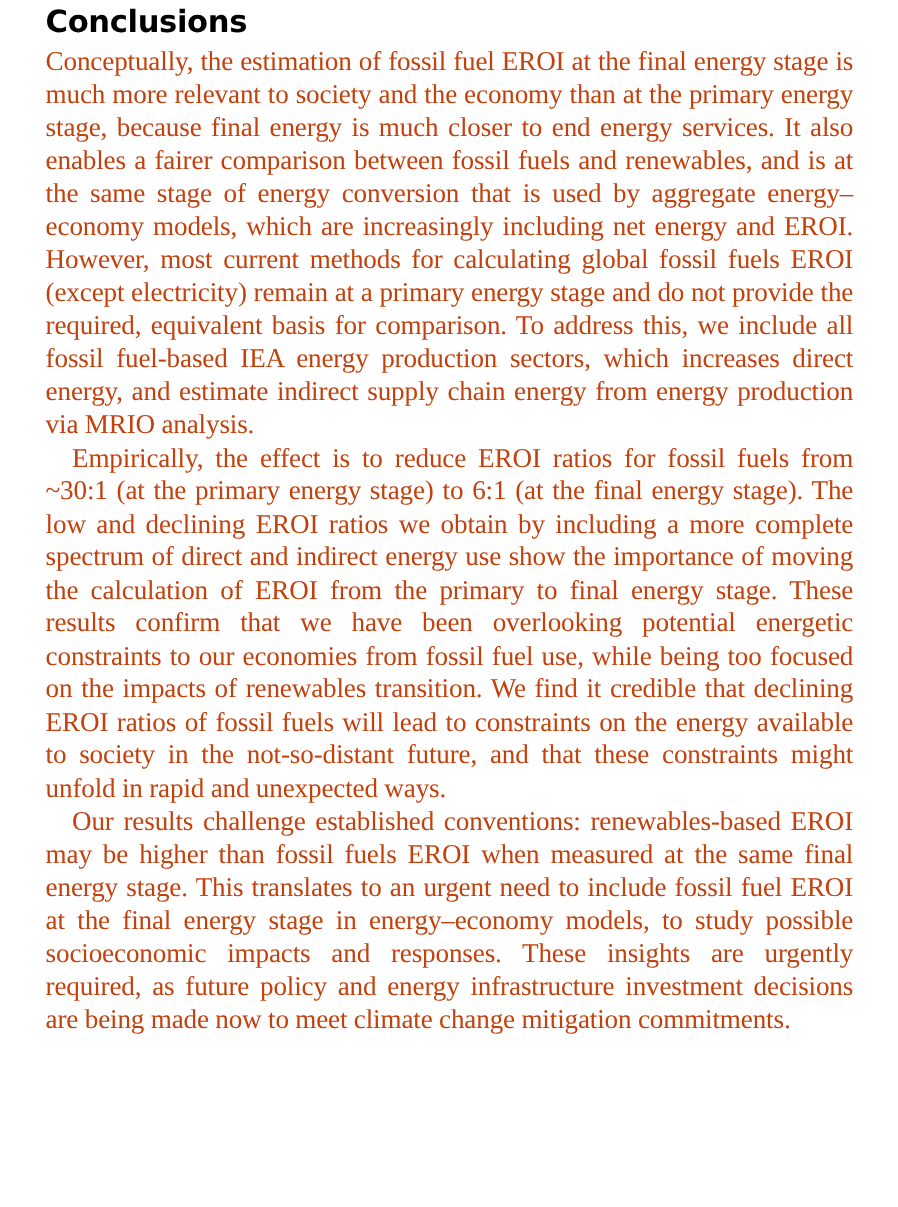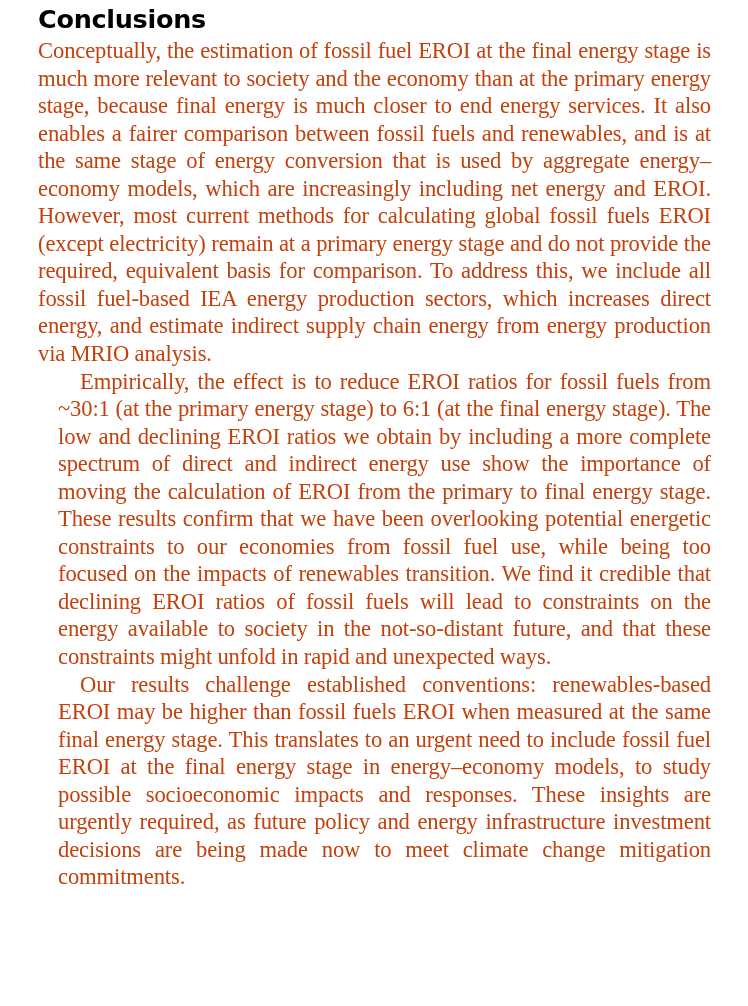--- a/index.html
+++ b/index.html
@@ -49,21 +49,20 @@
     text-align: justify;
     text-justify: inter-word;
     hyphens: manual;
     -webkit-hyphens: manual;
     word-spacing: -0.15px;
     letter-spacing: -0.12px;
     color: #c2410c;
   }
   p.body-para.indented {
     text-indent: 22px;
-    margin-left: 20px;
   }
   p.body-para.last-line-left {
     
   }
 </style>
 </head>
 <body>
 
 <div class="page">
   <div class="column">

